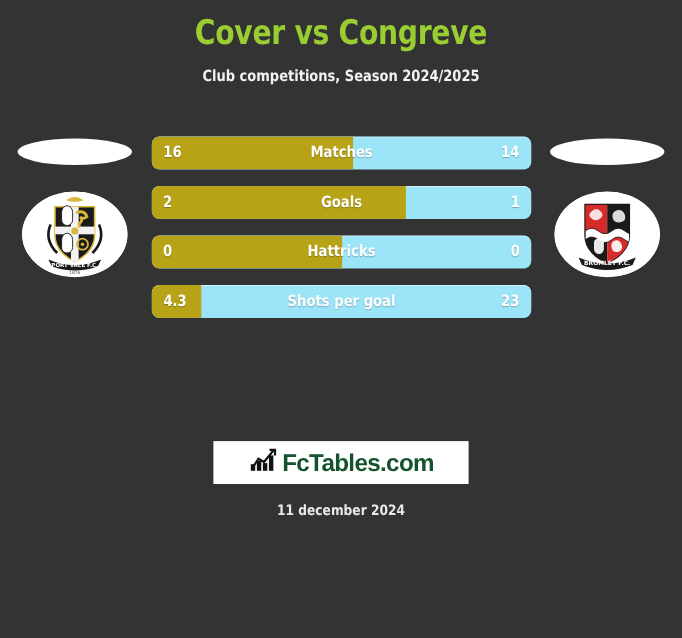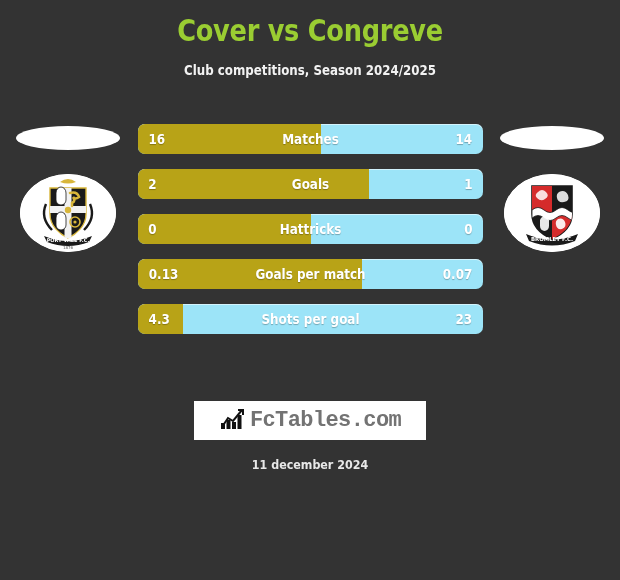--- a/index.html
+++ b/index.html
@@ -139,25 +139,25 @@
     top: 401px;
     width: 232px;
     height: 39px;
     background: #ffffff;
     display: flex;
     align-items: center;
     justify-content: center;
     gap: 5px;
   }
   .logo-text {
-    color: #737373;
+    color: #14532d;
     font-size: 22px;
     font-weight: bold;
     letter-spacing: -0.6px;
-    font-family: Liberation Mono, monospace;
+    font-family: Liberation Sans, sans-serif;
   }
   .date {
     position: absolute;
     top: 457px;
     left: 0;
     width: 620px;
     text-align: center;
     color: #e8e8e8;
     font-size: 13px;
     font-weight: bold;
@@ -238,26 +238,20 @@
       <div class="bar-val away">1</div>
     </div>
 
     <div class="bar-row">
       <div class="bar-left" style="width:50%"></div>
       <div class="bar-val home">0</div>
       <div class="bar-label">Hattricks</div>
       <div class="bar-val away">0</div>
     </div>
 
-    <div class="bar-row">
-      <div class="bar-left" style="width:65%"></div>
-      <div class="bar-val home">0.13</div>
-      <div class="bar-label">Goals per match</div>
-      <div class="bar-val away">0.07</div>
-    </div>
 
     <div class="bar-row">
       <div class="bar-left" style="width:13%"></div>
       <div class="bar-val home">4.3</div>
       <div class="bar-label">Shots per goal</div>
       <div class="bar-val away">23</div>
     </div>
 
 
   </div>

